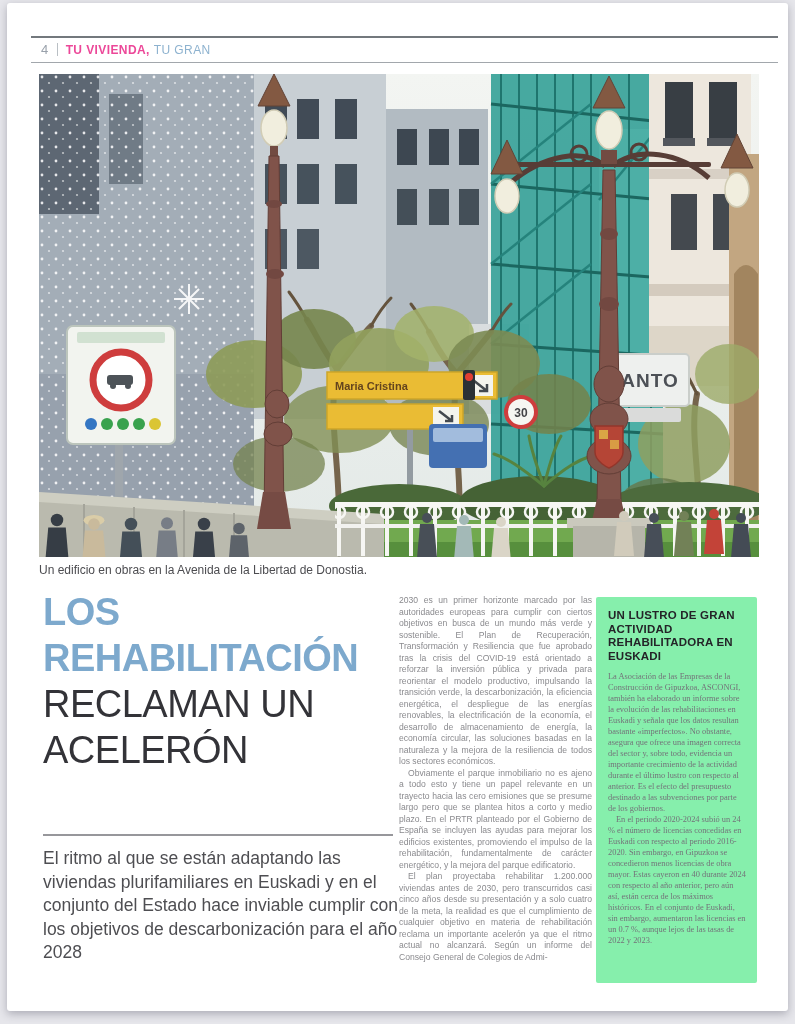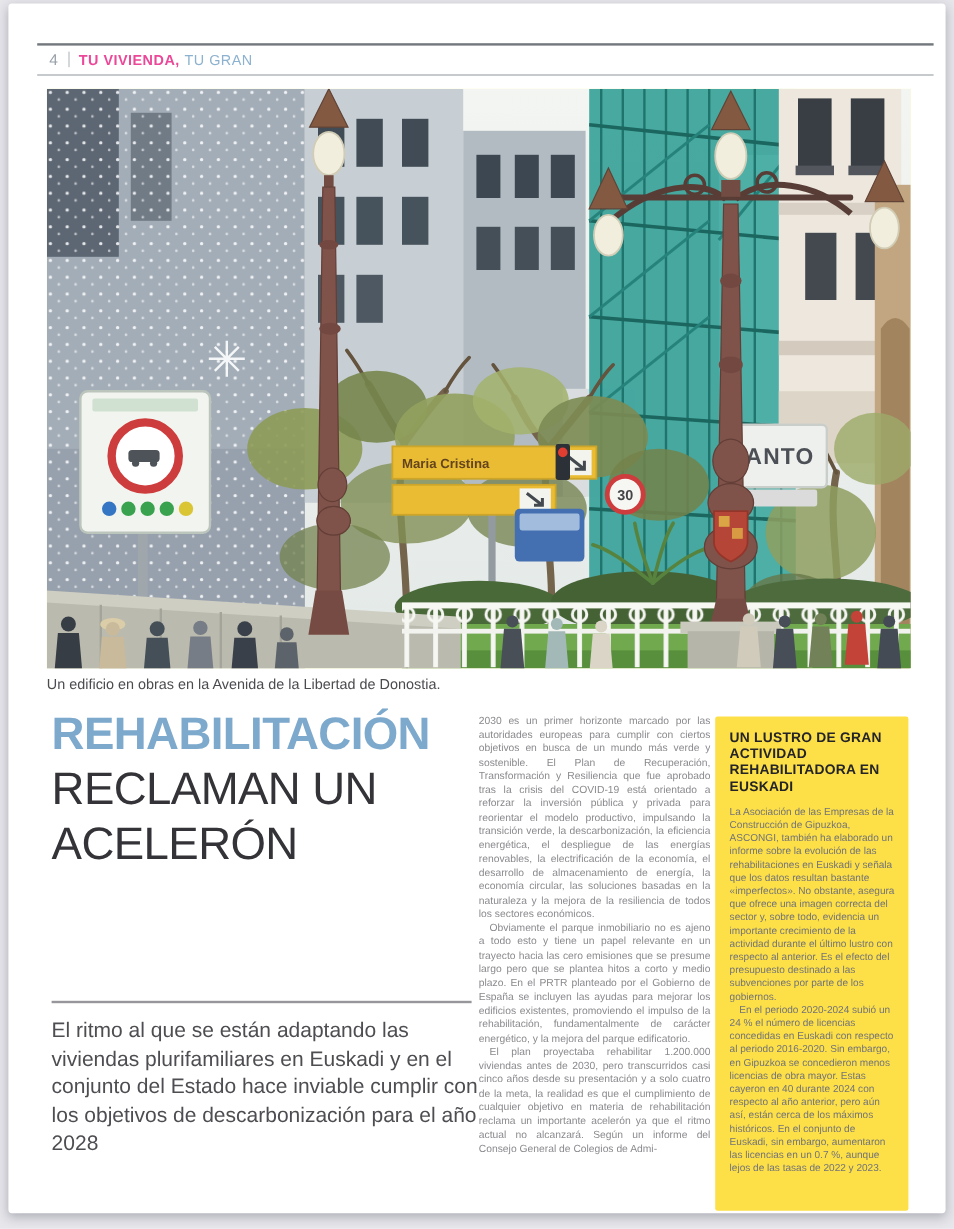--- a/index.html
+++ b/index.html
@@ -55,28 +55,28 @@
   .col-mid{
     position:absolute;left:392px;top:592px;width:193px;height:392px;
     font-size:8.6px;line-height:11.5px;text-align:justify;
     color:#8a8a8e;overflow:hidden;hyphens:auto;
   }
   .col-mid p{margin:0;}
   .col-mid p + p{text-indent:9px;}
   
   .sidebar{
     position:absolute;left:589px;top:594px;width:138px;min-height:354px;
-    background:#fde047;border-radius:2px;padding:12px 11px 30px 12px;
+    background:#86efac;border-radius:2px;padding:12px 11px 20px 12px;
   }
   .sidebar h2{
     margin:0 0 8px 0;font-size:11.5px;line-height:13.5px;
     color:#242428;letter-spacing:.2px;font-weight:700;
   }
   .sidebar p{
-    margin:0;font-size:8.4px;line-height:11px;color:#737379;
+    margin:0;font-size:8.4px;line-height:11px;color:#737379;font-family:Liberation Serif, serif;
   }
   .sidebar p + p{text-indent:8px;}
 </style>
 </head>
 <body>
 
 <div class="page">
 
   <div class="kicker">
     <span class="pagenum">4</span>
@@ -387,20 +387,21 @@
           </g>
       </g>
 
       <rect x="0" y="0" width="720" height="483" fill="#ffffff" opacity="0.05"></rect>
     </svg>
   </div>
 
   <div class="caption">Un edificio en obras en la Avenida de la Libertad de Donostia.</div>
 
   <div class="headline">
+    <div class="hl-blue">LOS</div>
     <div class="hl-blue">REHABILITACIÓN</div>
     <div class="hl-dark">RECLAMAN UN</div>
     <div class="hl-dark">ACELERÓN</div>
   </div>
 
   <div class="rule"></div>
 
   <div class="lead">El ritmo al que se están adaptando las viviendas plurifamiliares en Euskadi y en el conjunto del Estado hace inviable cumplir con los objetivos de descarbonización para el año 2028</div>
 
   <div class="col-mid">

